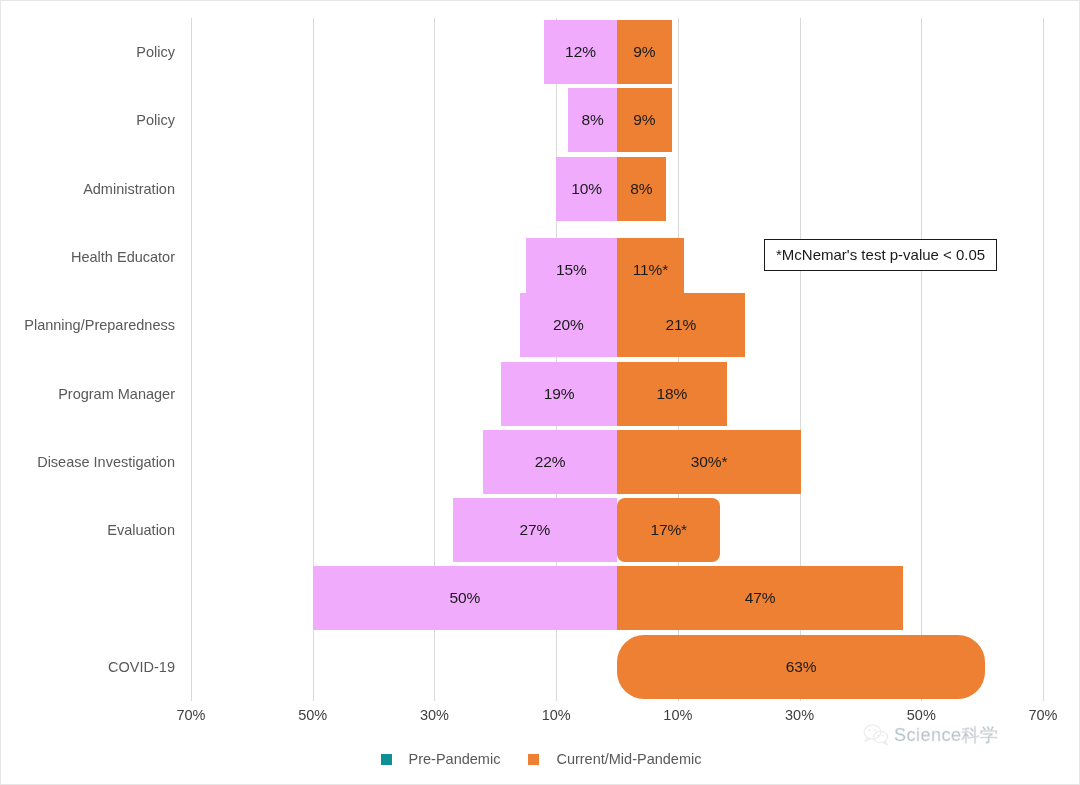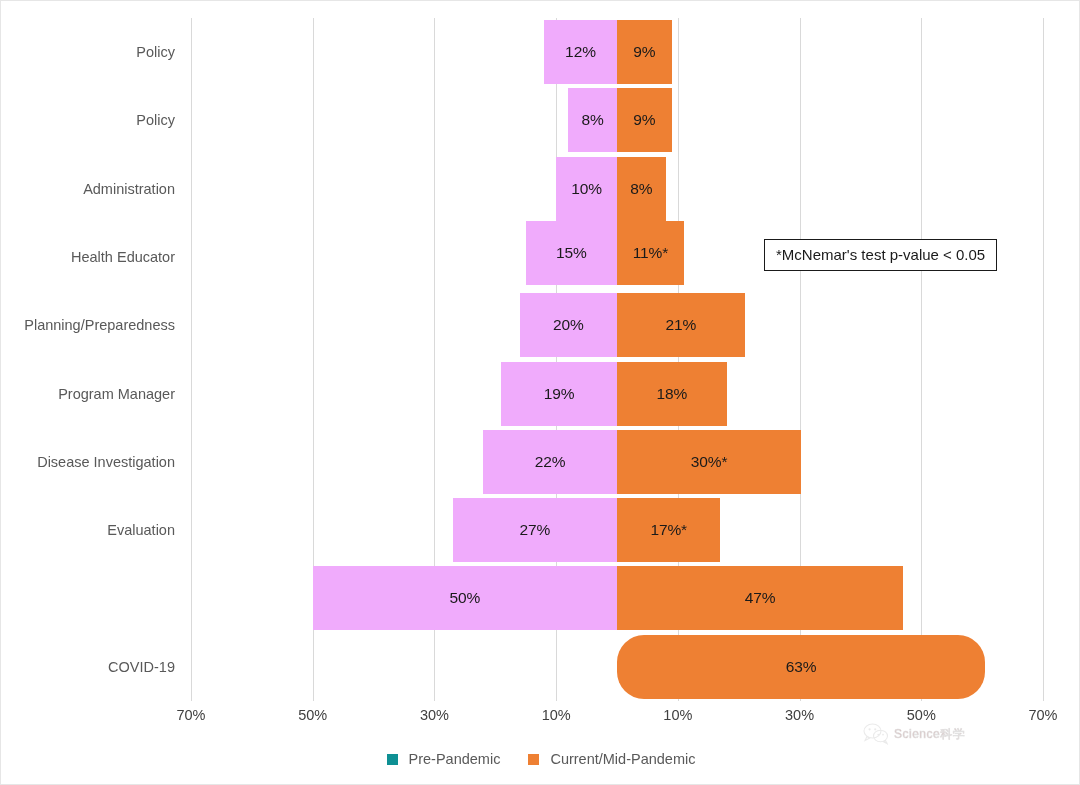--- a/index.html
+++ b/index.html
@@ -117,21 +117,21 @@
     width: 1080px;
     height: 26px;
     display: flex;
     align-items: center;
     justify-content: center;
     gap: 28px;
   }
   .legend-item {
     display: flex;
     align-items: center;
-    gap: 11px;
+    gap: 17px;
     font-size: 14.5px;
     color: #595959;
     white-space: nowrap;
   }
   .legend-swatch {
     width: 11px;
     height: 11px;
     display: inline-block;
   }
 
@@ -153,22 +153,22 @@
     position: absolute;
     left: 862px;
     top: 722px;
     display: flex;
     align-items: center;
     gap: 5px;
     opacity: 0.38;
     pointer-events: none;
   }
   #watermark .wm-text {
-    font-size: 12px;
-    color: #7f1d1d;
+    font-size: 18px;
+    color: #0c4a6e;
     -webkit-text-stroke: 0.7px #b5b5b5;
     text-shadow: 0 0 1px #c9c9c9;
     white-space: nowrap;
     letter-spacing: 0.5px;
   }
 </style>
 </head>
 <body>
 
 <div id="chart-root">
@@ -211,21 +211,21 @@
         </div>
       </div>
       <div class="row" style="top: 136.6px;">
         <div class="bar left" style="width: 60.8571px; left: 365.143px;">
           <span class="bar-label">10%</span>
         </div>
         <div class="bar right" style="width: 48.6857px; left: 426px;">
           <span class="bar-label">8%</span>
         </div>
       </div>
-      <div class="row" style="top: 201px;">
+      <div class="row" style="top: 218px;">
         <div class="bar left" style="width: 91.2857px; left: 334.714px;">
           <span class="bar-label">15%</span>
         </div>
         <div class="bar right" style="width: 66.9429px; left: 426px;">
           <span class="bar-label">11%*</span>
         </div>
       </div>
       <div class="row" style="top: 273.2px;">
         <div class="bar left" style="width: 97.3714px; left: 328.629px;">
           <span class="bar-label">20%</span>
@@ -247,21 +247,21 @@
           <span class="bar-label">22%</span>
         </div>
         <div class="bar right" style="width: 184px; left: 426px;">
           <span class="bar-label">30%*</span>
         </div>
       </div>
       <div class="row" style="top: 478.1px;">
         <div class="bar left" style="width: 164.314px; left: 261.686px;">
           <span class="bar-label">27%</span>
         </div>
-        <div class="bar right" style="width: 103.457px; left: 426px;">
+        <div class="bar right" style="width: 103.457px; left: 426px; border-radius: 8px;">
           <span class="bar-label">17%*</span>
         </div>
       </div>
       <div class="row" style="top: 546.4px;">
         <div class="bar left" style="width: 304.286px; left: 121.714px;">
           <span class="bar-label">50%</span>
         </div>
         <div class="bar right" style="width: 286.029px; left: 426px;">
           <span class="bar-label">47%</span>
         </div>

